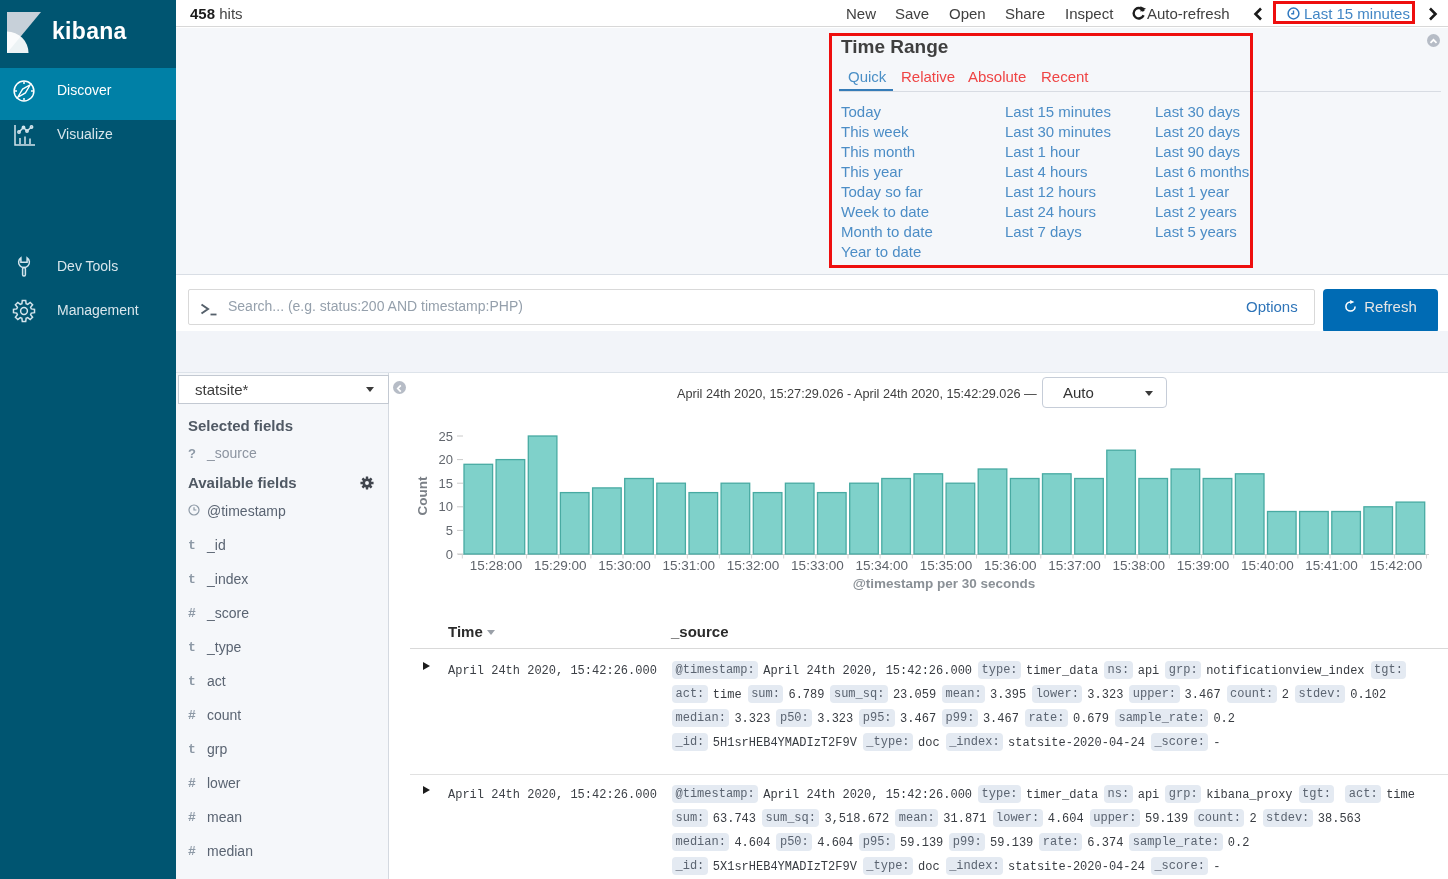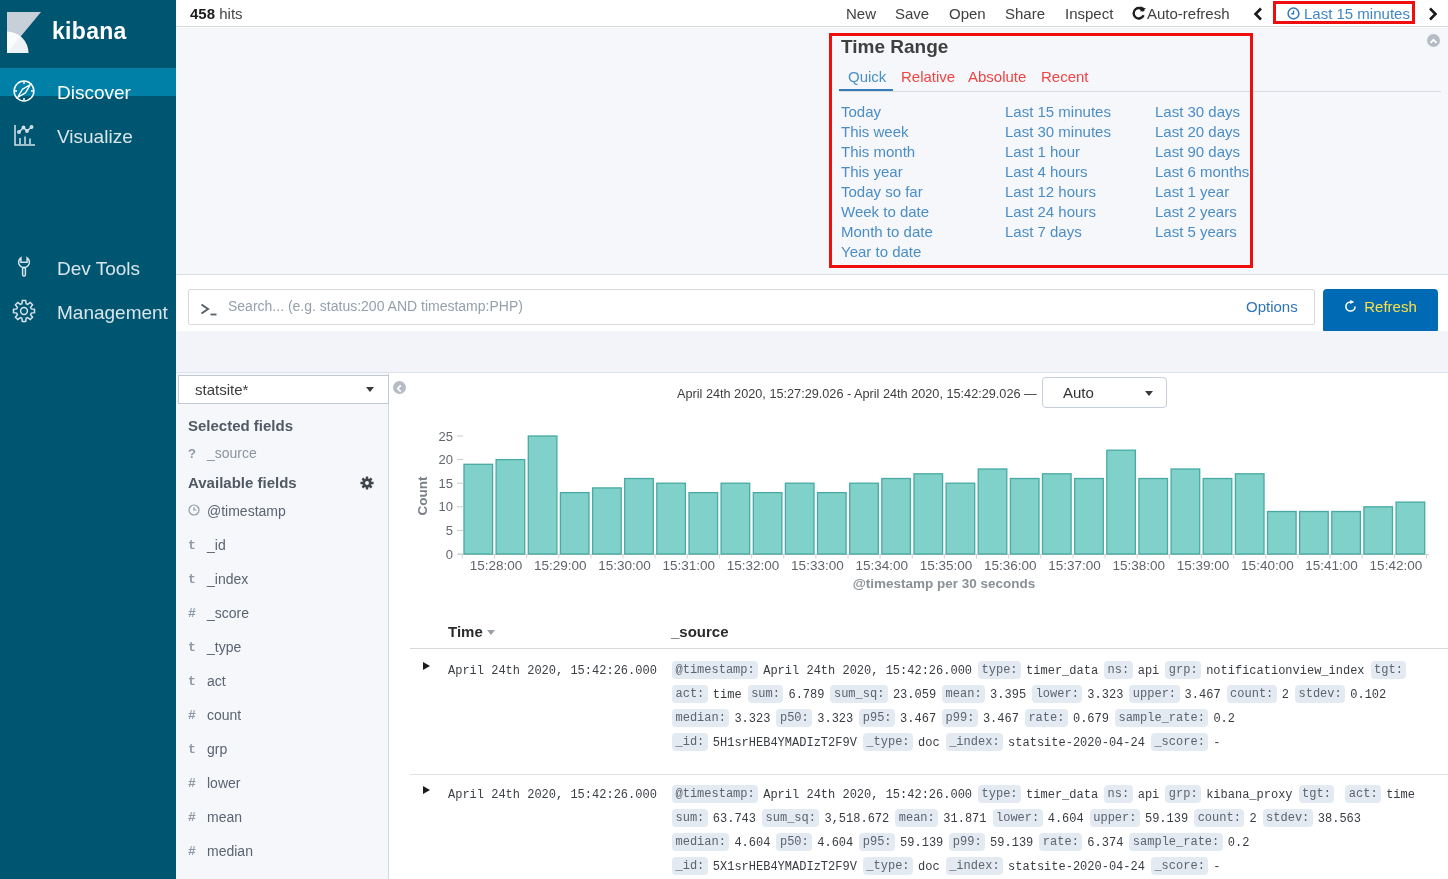--- a/index.html
+++ b/index.html
@@ -2,40 +2,40 @@
 <html><head><meta charset="utf-8"><title>Kibana</title>
 <style>
 * {margin:0;padding:0;box-sizing:border-box;}
 html,body {width:1448px;height:879px;overflow:hidden;font-family:"Liberation Sans",sans-serif;background:#fff;}
 #page {position:relative;width:1448px;height:879px;}
 .abs {position:absolute;}
 
 #sidebar {position:absolute;left:0;top:0;width:176px;height:879px;background:#005571;}
 #logo {position:absolute;left:0;top:0;width:176px;height:68px;}
 #logotext {position:absolute;left:52px;top:18px;color:#fff;font-size:23px;font-weight:bold;letter-spacing:0.3px;}
-.nav {position:absolute;left:0;width:176px;height:28px;color:#d8e6ec;font-size:19px;}
+.nav {position:absolute;left:0;width:176px;height:52px;color:#d8e6ec;font-size:14px;}
 .nav.active {background:#0080a6;color:#fff;}
 .nav .ntext {position:absolute;left:57px;top:14px;}
 .nav svg {position:absolute;left:11px;top:10px;}
 
 #topbar {position:absolute;left:176px;top:0;width:1272px;height:27px;background:#fff;border-bottom:1px solid #d8d8d8;}
 .tlink {position:absolute;top:5px;font-size:15px;color:#404040;}
 
 #dd {position:absolute;left:176px;top:28px;width:1272px;height:247px;background:#f5f7fa;border-bottom:1px solid #d9dee5;}
 #tr-title {position:absolute;left:665px;top:8px;font-size:19px;font-weight:bold;color:#3f3f3f;}
 .tab {position:absolute;top:40px;font-size:15px;color:#ef4444;}
 .qlink {position:absolute;font-size:15px;color:#4c8dc6;}
 .redbox {position:absolute;border:3px solid #ee0e0e;}
 
 #qbar {position:absolute;left:176px;top:275px;width:1272px;height:56px;background:#fff;}
 #qinput {position:absolute;left:12px;top:14px;width:1127px;height:36px;background:#fff;border:1px solid #d9d9d9;border-radius:2px;}
 #qph {position:absolute;left:52px;top:23px;font-size:14px;color:#95a0ac;}
 
 #opts {position:absolute;left:1070px;top:23px;font-size:15px;color:#2e74b8;}
-#refresh {position:absolute;left:1147px;top:14px;width:115px;height:44px;background:#006bb4;border-radius:4px;color:#fde047;font-size:15px;text-align:center;line-height:36px;}
+#refresh {position:absolute;left:1147px;top:14px;width:115px;height:44px;background:#006bb4;border-radius:4px;color:#e5e5e5;font-size:15px;text-align:center;line-height:36px;}
 
 #fbar {position:absolute;left:176px;top:331px;width:1272px;height:42px;background:#f2f4f9;border-bottom:1px solid #dde3ea;}
 #addf {position:absolute;left:15px;top:14px;font-size:14px;color:#2e74b8;margin-top:36px;}
 
 #fpanel {position:absolute;left:176px;top:373px;width:213px;height:506px;background:#f5f7fa;border-right:1px solid #d4d9e0;}
 #ipsel {position:absolute;left:2px;top:2px;width:211px;height:29px;background:#fff;border:1px solid #c3c9d2;}
 #ipsel span {position:absolute;left:16px;top:5px;font-size:15px;color:#3c3c3c;}
 .caret {position:absolute;width:0;height:0;border-left:4.5px solid transparent;border-right:4.5px solid transparent;border-top:5.5px solid #3a3a3a;}
 .shead {position:absolute;left:12px;font-size:15px;font-weight:bold;color:#505964;}
 .frow {position:absolute;left:12px;height:20px;width:190px;}

